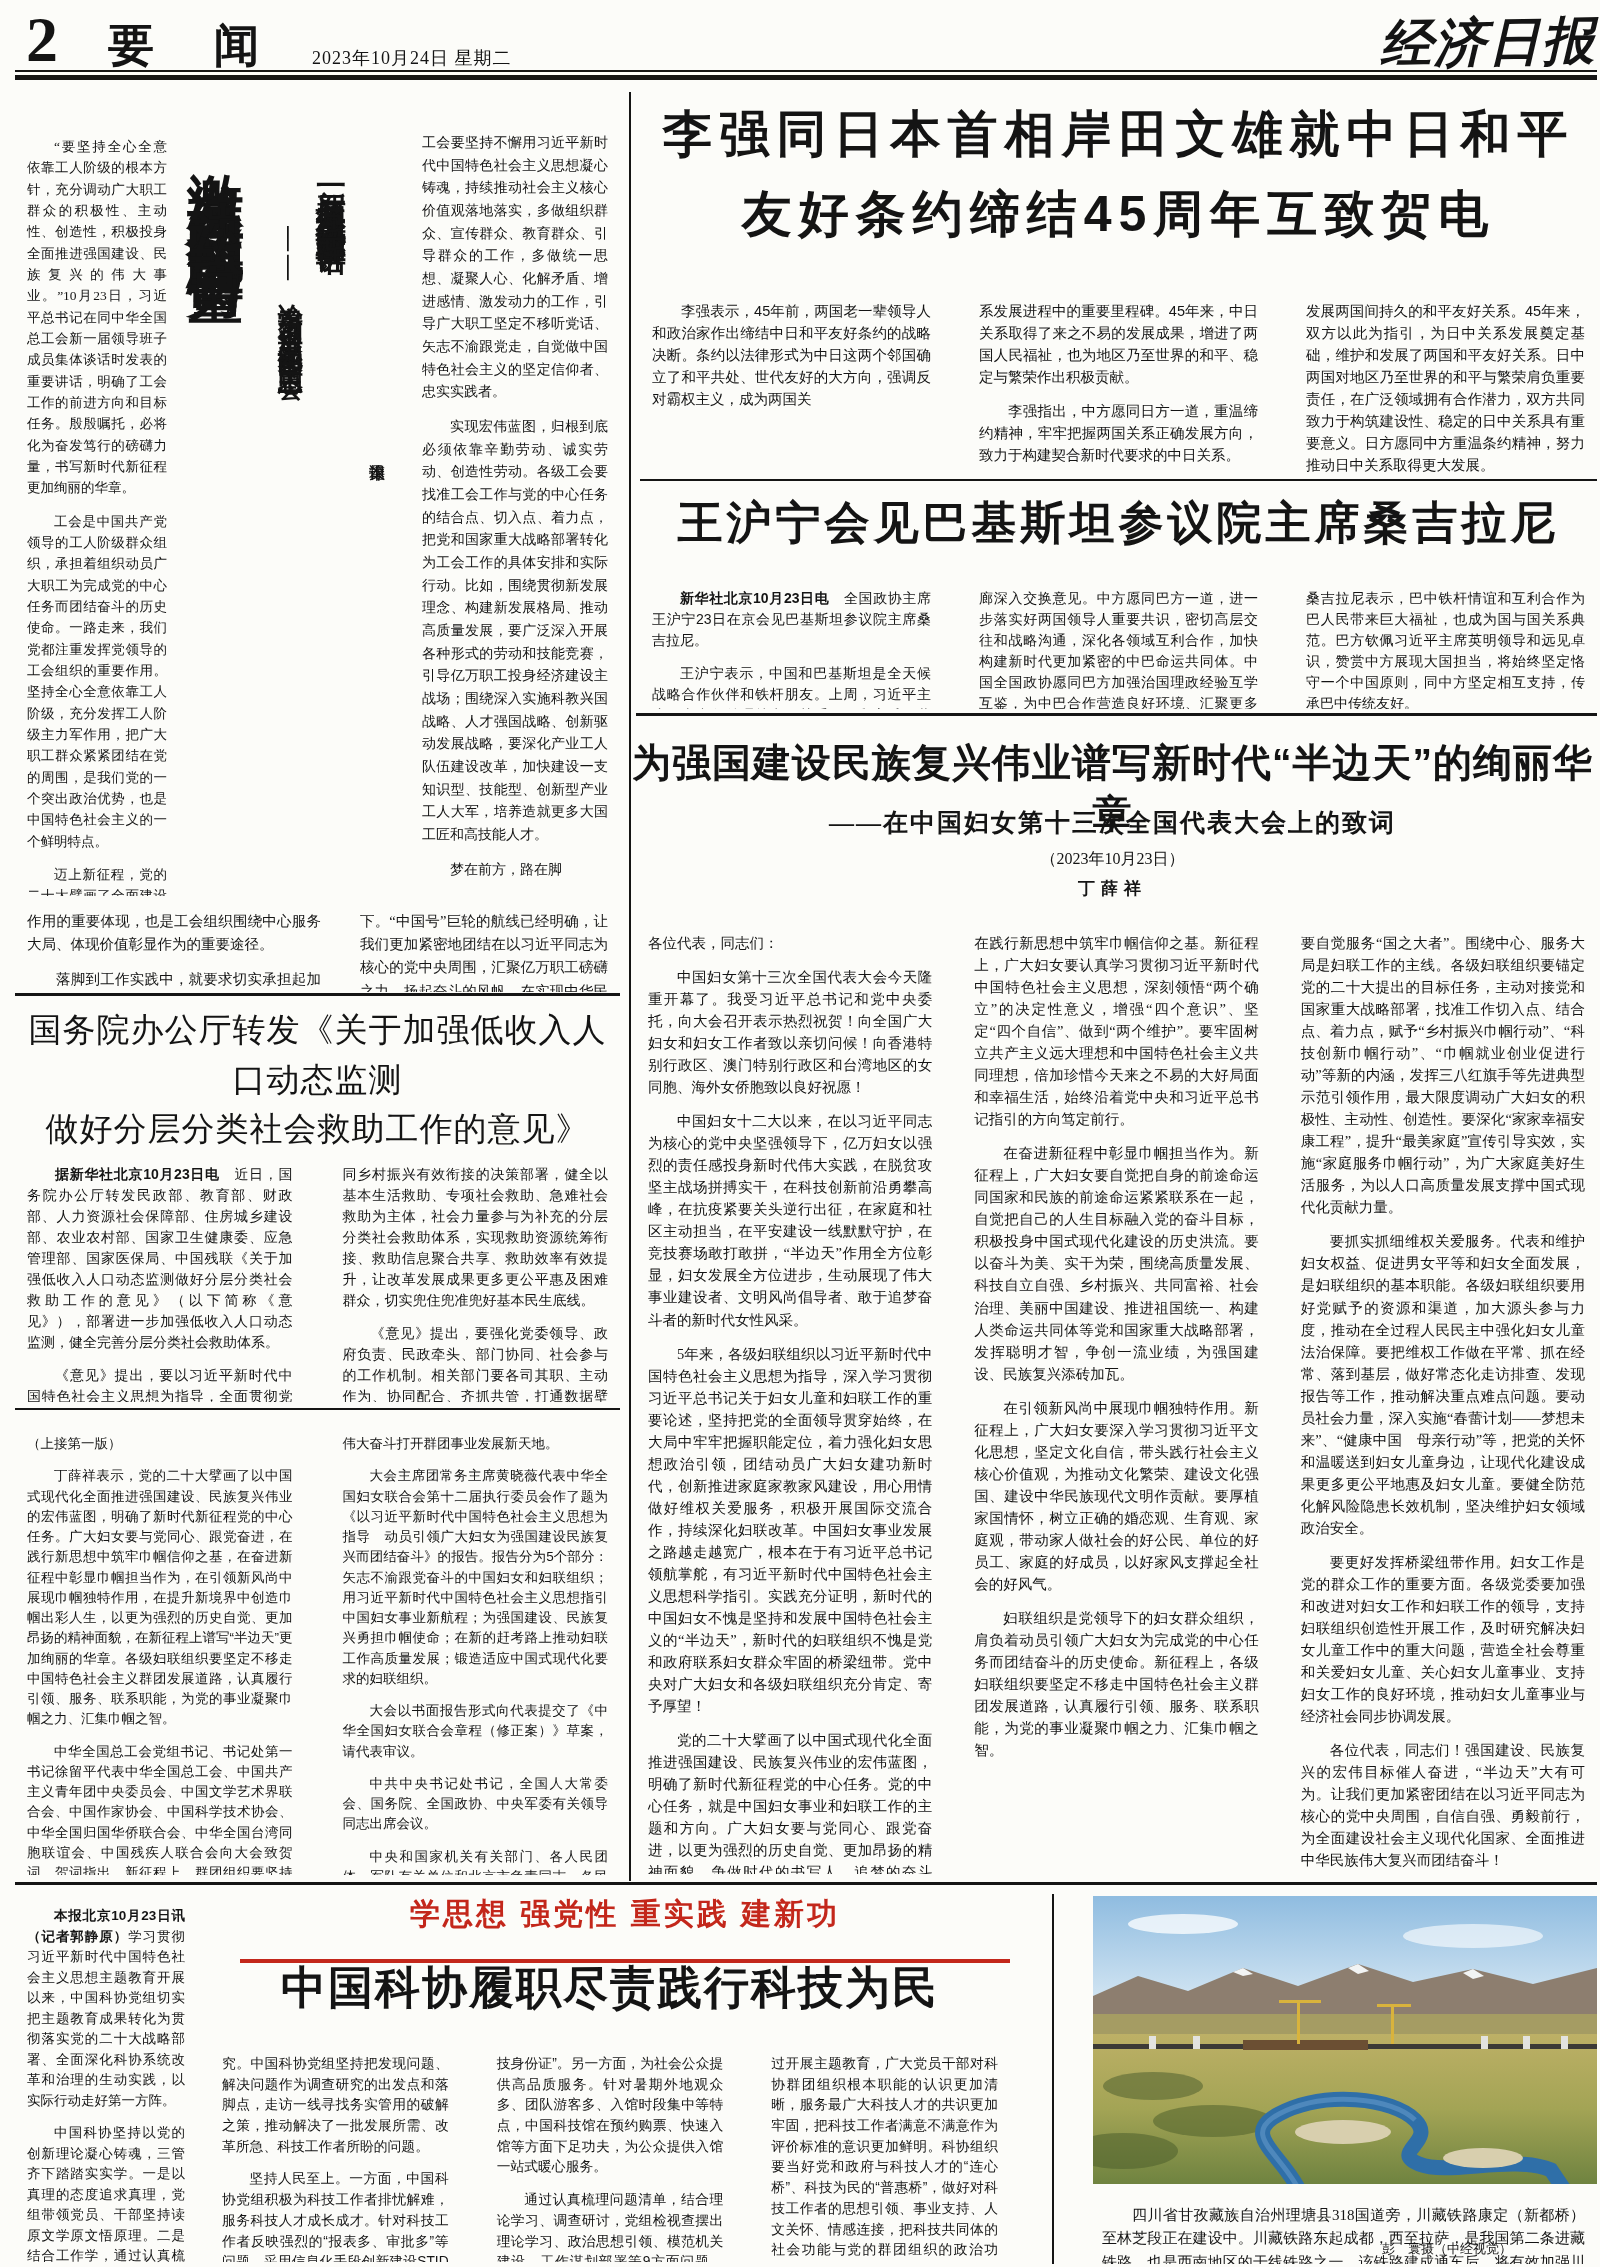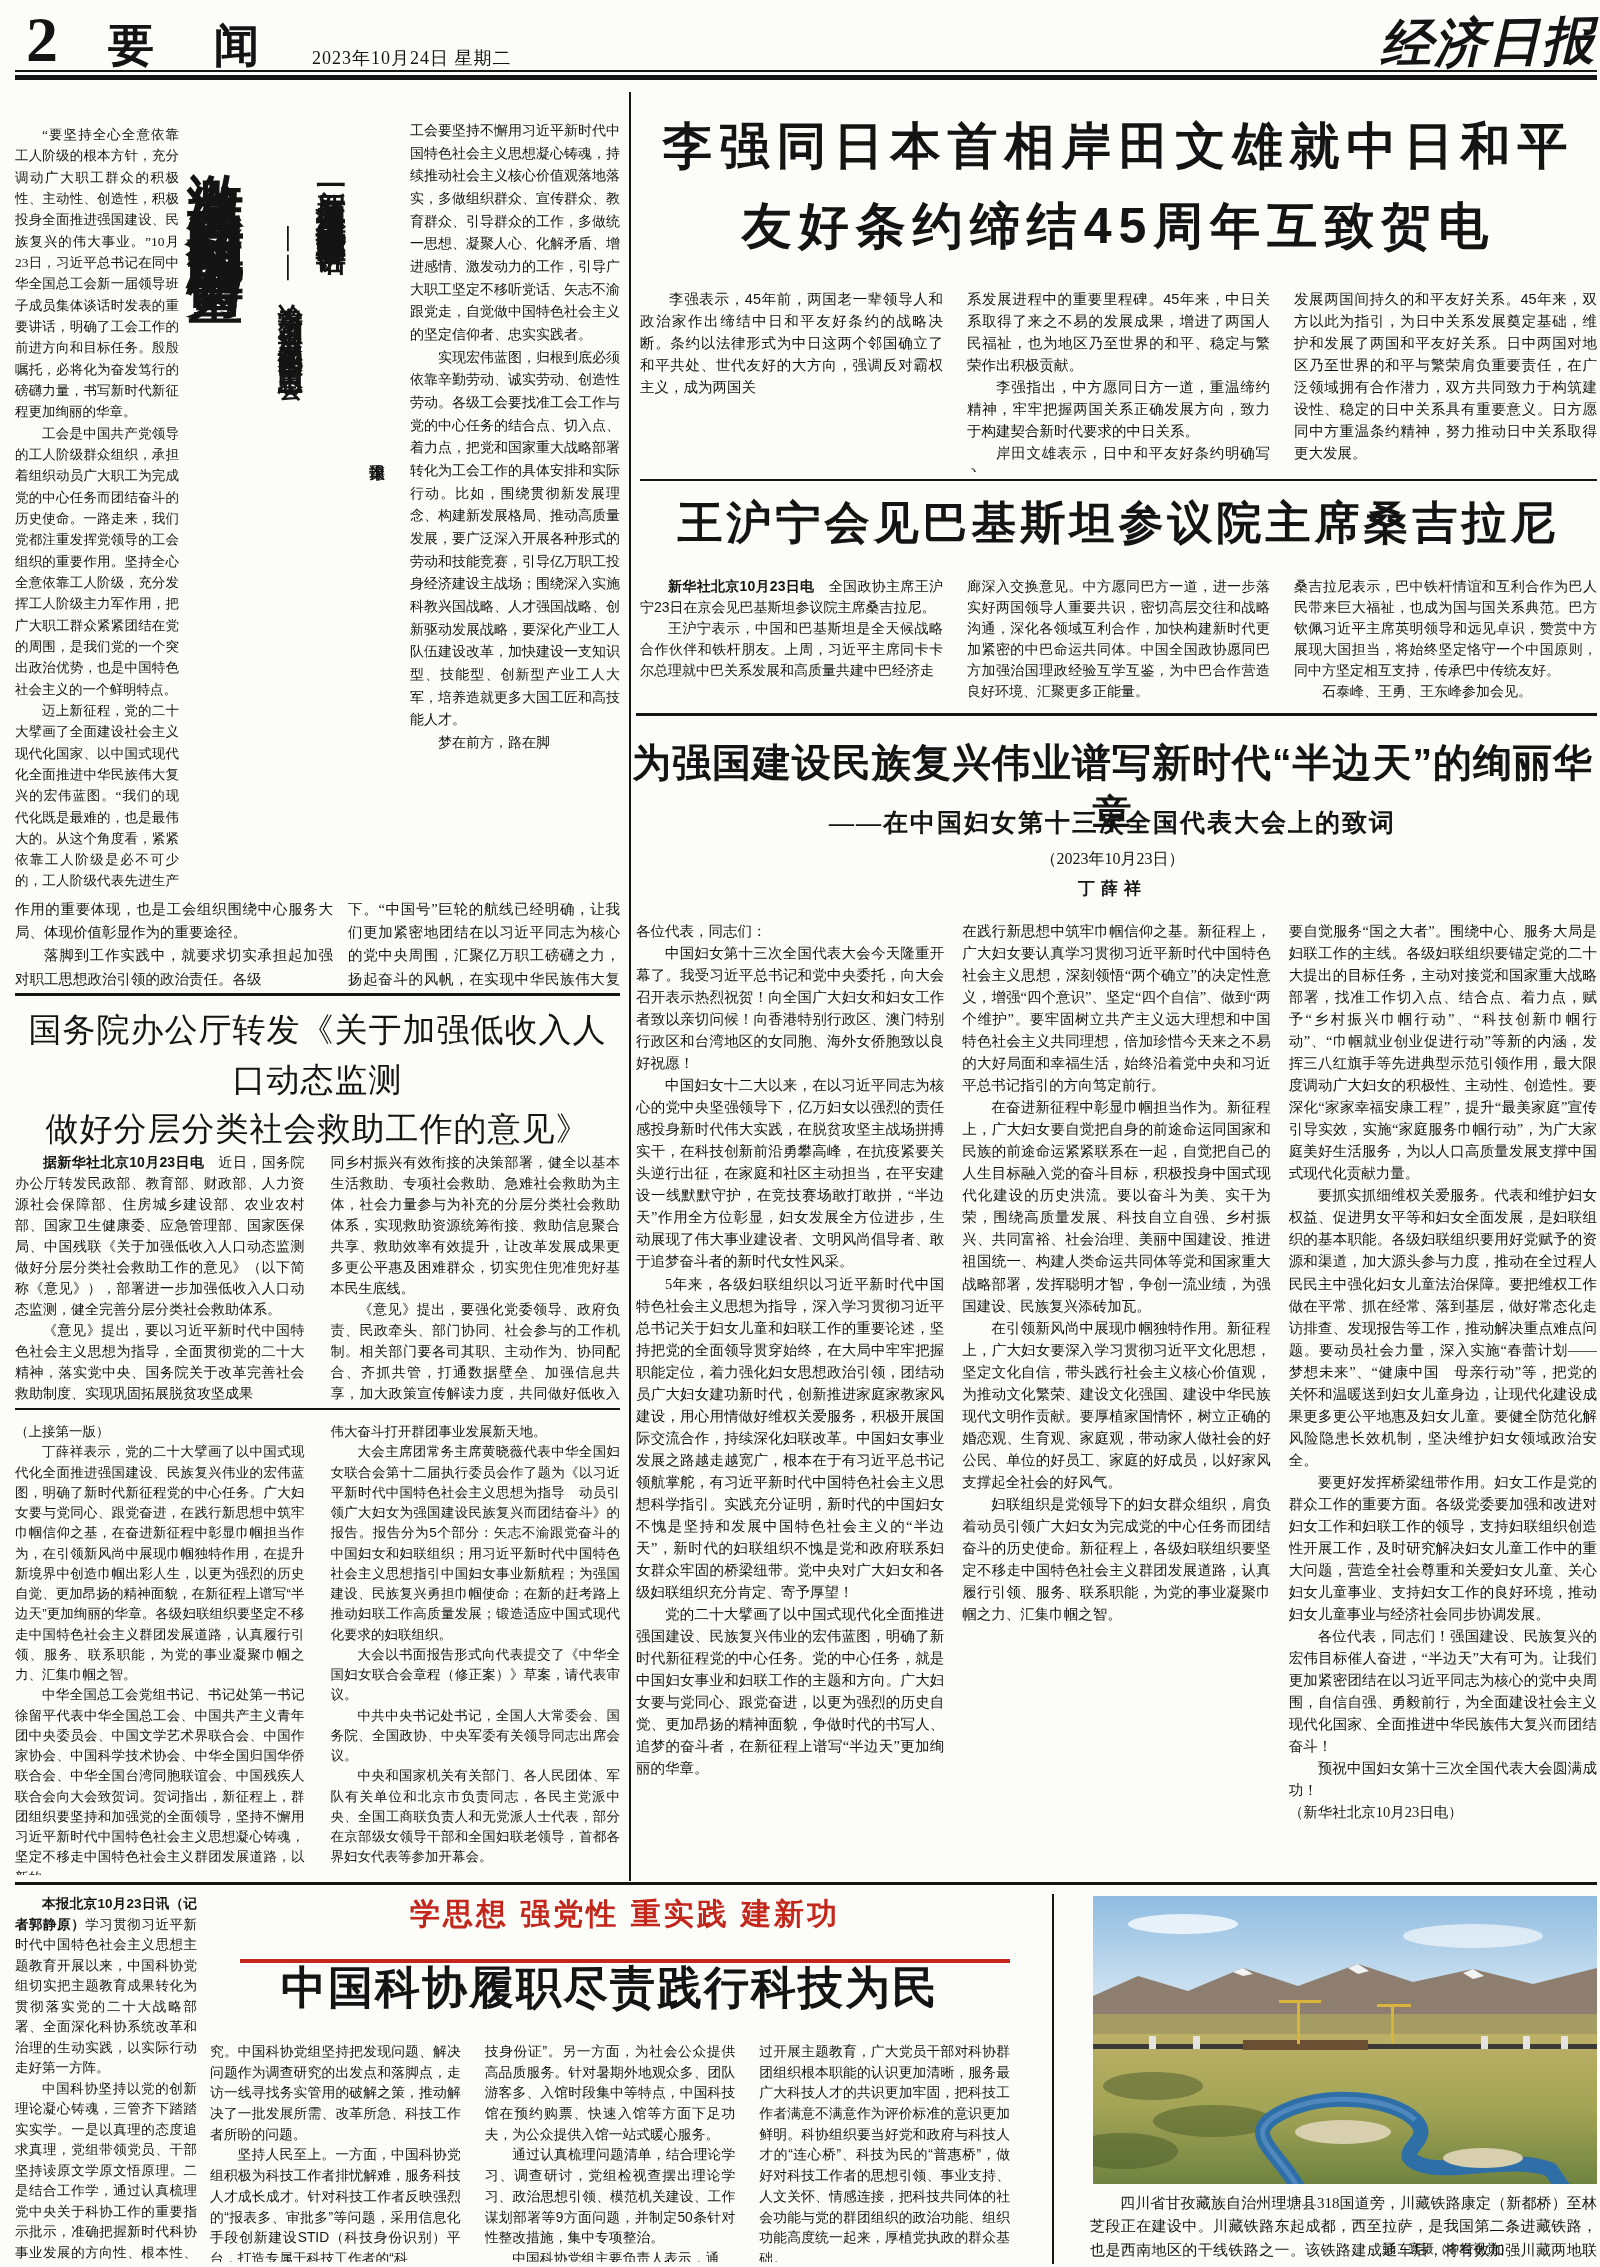--- a/index.html
+++ b/index.html
@@ -1,21 +1,21 @@
 <!DOCTYPE html>
 <html><head>
 <meta charset="utf-8">
 <style>
   html,body{margin:0;padding:0;background:#e8e8e4}
   .page{position:relative;width:1600px;height:2267px;margin:0 auto;background:#fcfcf9;color:#141414;
         font-family:"Liberation Serif","DejaVu Serif",serif;overflow:hidden}
   .abs{position:absolute}
   .sans{font-family:"Liberation Sans","DejaVu Sans",sans-serif}
   .rule{position:absolute;background:#151515}
-  p{margin:0;text-indent:2em;text-align:justify}
+  p{margin:12px;text-indent:2em;text-align:justify}
   p.ni{text-indent:0}
   p.ra{text-align:left;text-indent:0}
   b.lead{font-weight:bold}
   .ncol{overflow:hidden;text-align:justify}
   .cols{display:flex}
   .cols .ncol{flex:1}
   .vt{writing-mode:vertical-rl;overflow:hidden}
   .ctr{text-align:center}
 
   
@@ -34,21 +34,21 @@
   #c-sub2{left:310px;top:166px;height:628px;font-size:30px;font-weight:700;letter-spacing:3px}
   #c-byline{left:366px;top:452px;height:130px;font-size:16px}
   #c-right{left:410px;top:120px;width:210px;height:776px;font-size:14px;line-height:1.62}
   #c-bl{left:15px;top:898px;width:318px;height:94px;font-size:14.5px;line-height:1.6}
   #c-br{left:348px;top:898px;width:272px;height:94px;font-size:14.5px;line-height:1.6}
 
   #vline1{left:629px;top:92px;width:2px;height:1789px}
   #vline2{left:1052px;top:1894px;width:2px;height:370px}
 
   
-  #a1-h{left:640px;top:106px;width:957px;font-size:50px;font-weight:900;letter-spacing:7px;line-height:1.6}
+  #a1-h{left:640px;top:94px;width:957px;font-size:50px;font-weight:900;letter-spacing:7px;line-height:1.6}
   #a1-body{left:640px;top:288px;width:957px;height:184px;font-size:14.5px;line-height:1.52;gap:24px}
   #hrule-e{left:640px;top:479px;width:957px;height:2px}
   
   #a2-h{left:640px;top:494px;width:957px;font-size:45px;font-weight:900;letter-spacing:4px;line-height:1.3}
   #a2-body{left:640px;top:576px;width:957px;height:133px;font-size:14px;line-height:1.5;gap:24px}
   #hrule-a{left:636px;top:713px;width:961px;height:3px}
   
   #a3-h{left:628px;top:738px;width:969px;font-size:39px;font-weight:900;letter-spacing:1px;line-height:1.3}
   #a3-sub{left:628px;top:806px;width:969px;font-size:25px;font-weight:700;letter-spacing:2px}
   #a3-date{left:628px;top:849px;width:969px;font-size:16px}

